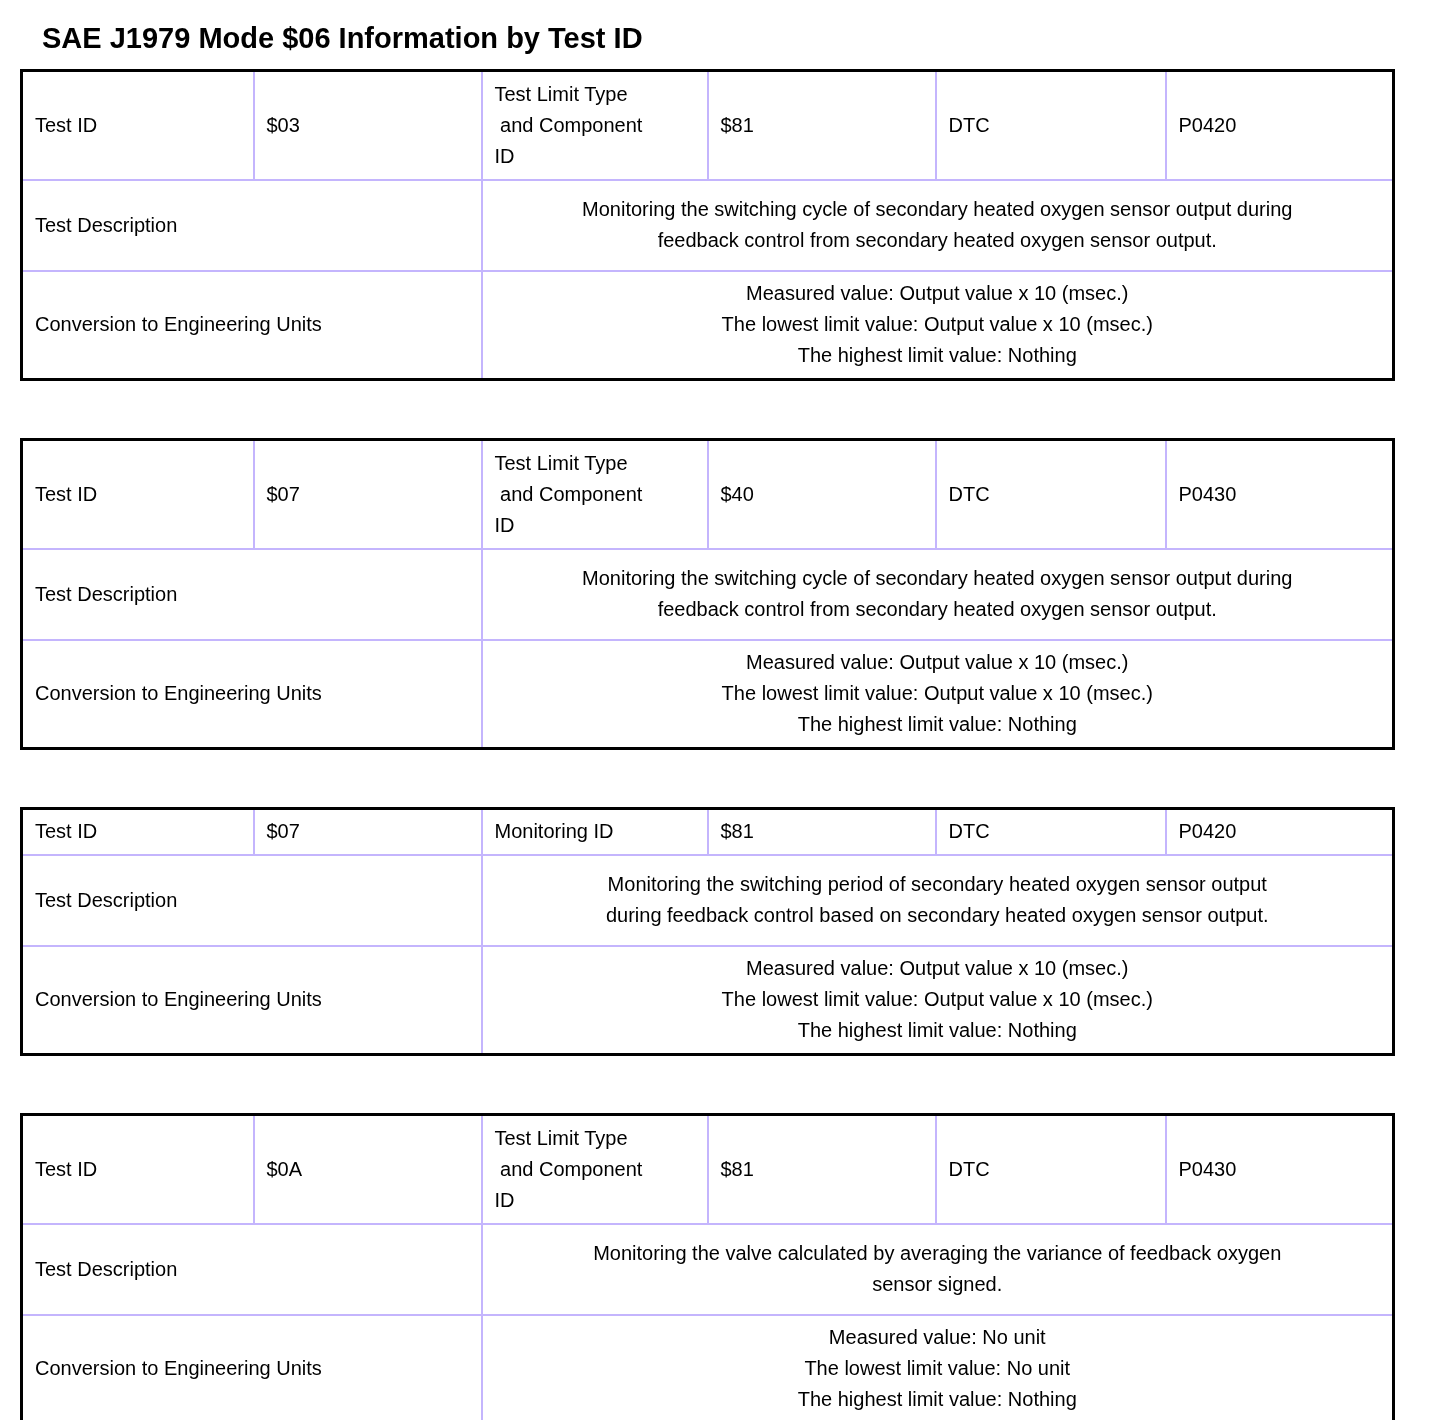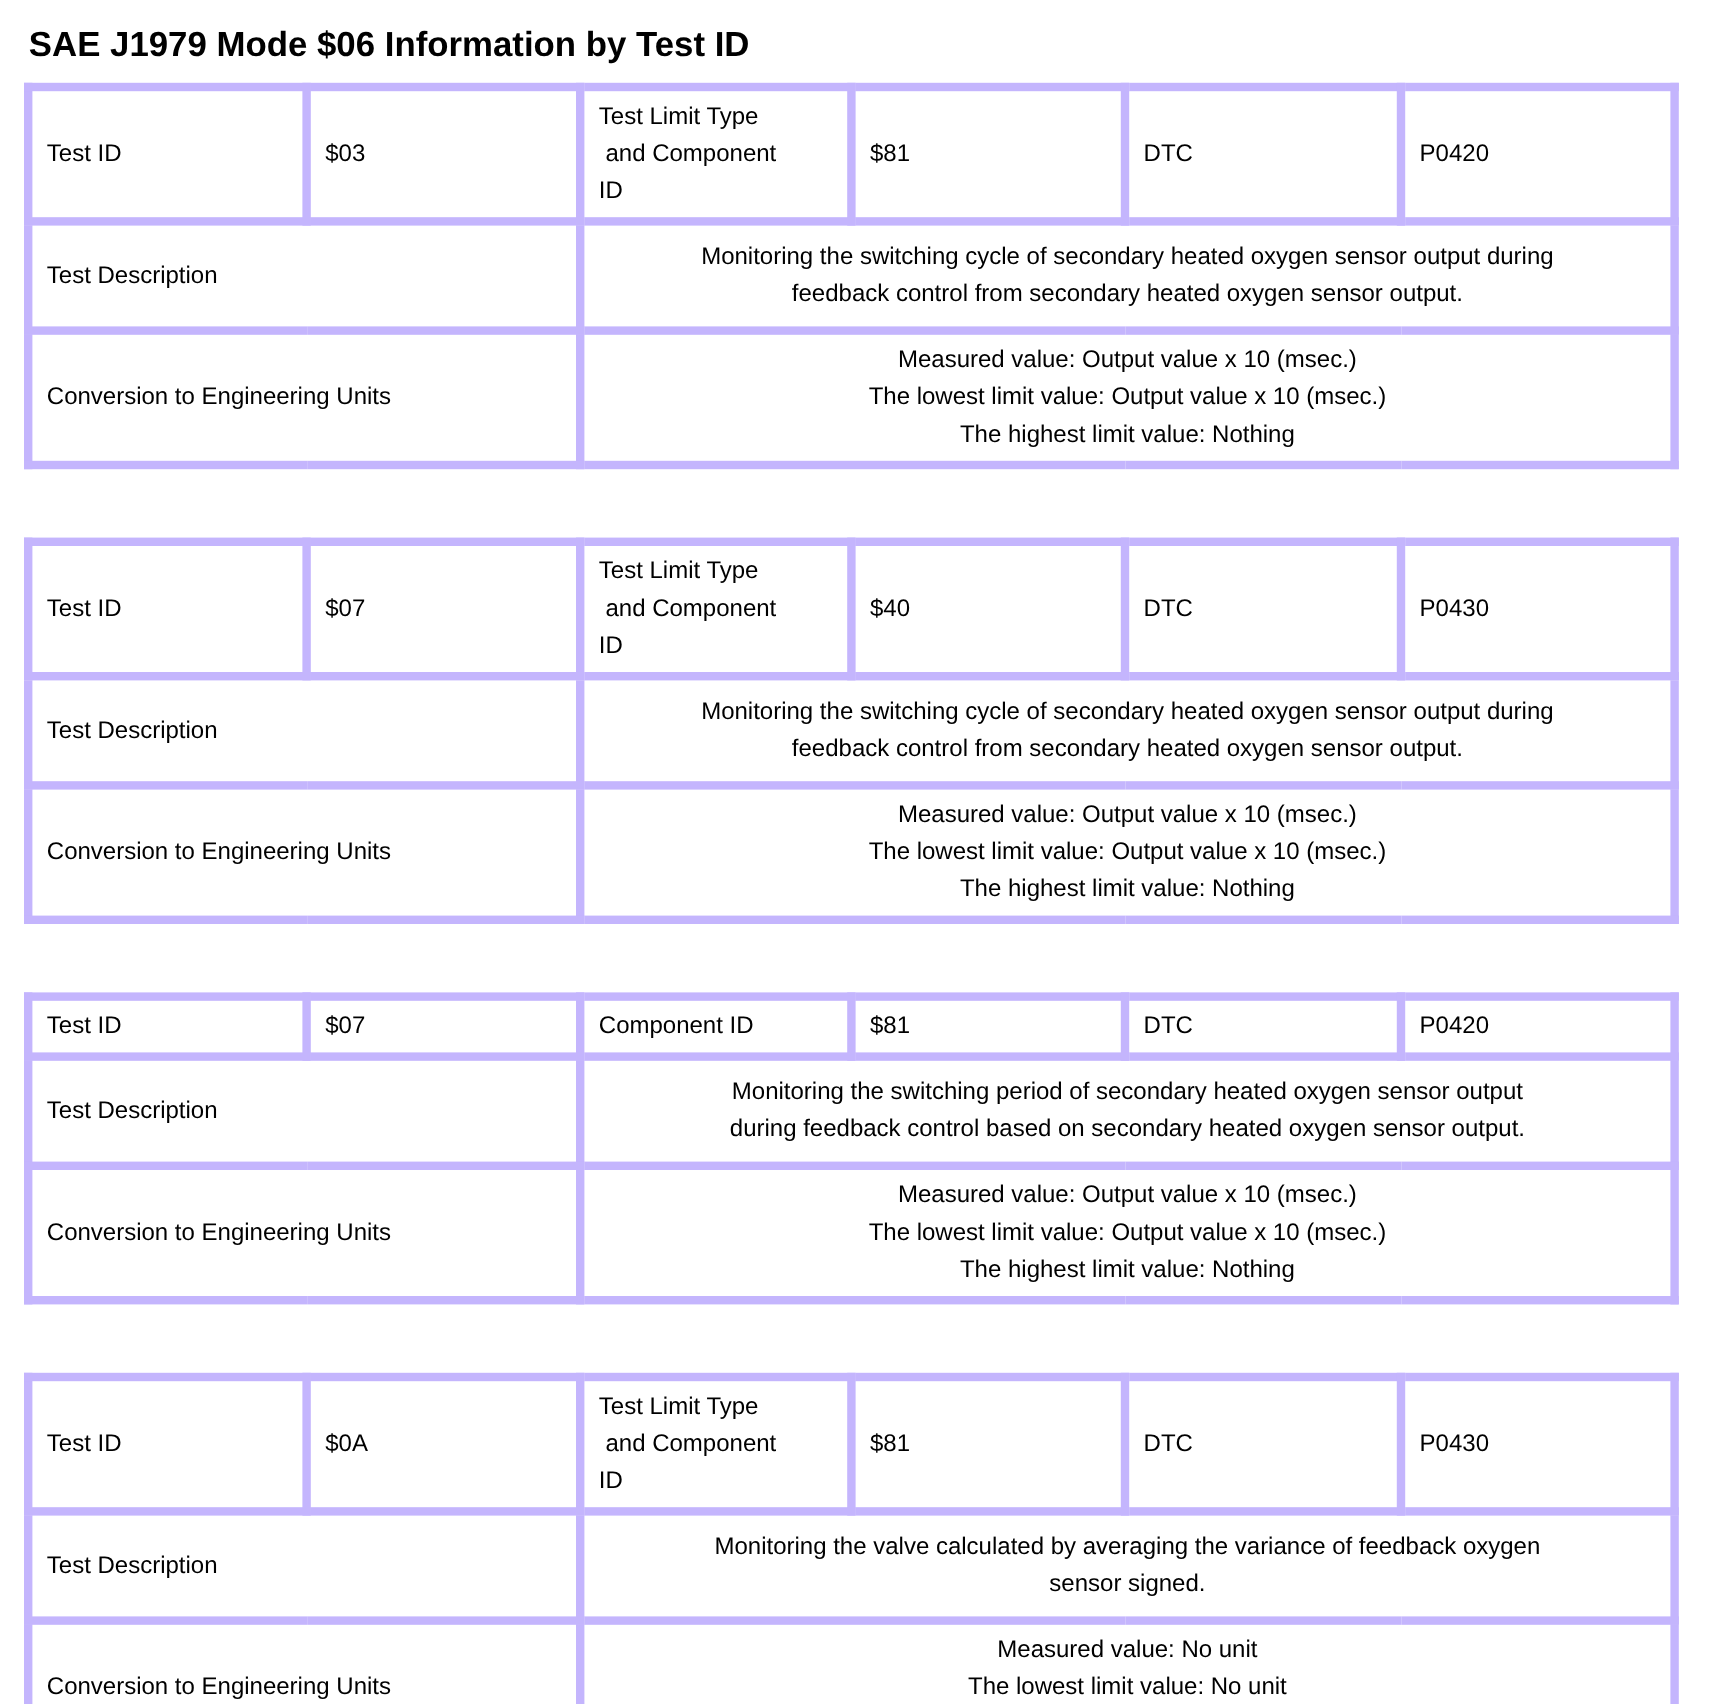--- a/index.html
+++ b/index.html
@@ -12,33 +12,33 @@
   }
   .page {
     width: 1440px;
     min-height: 1420px;
     padding: 20px 20px 30px 20px;
     background: #ffffff;
   }
   .doc-title {
     font-size: 29px;
     font-weight: bold;
-    margin: 2px 0 14px 4px;
+    margin: 2px 0 14px 22px;
     letter-spacing: 0px;
   }
   table.info-table {
     border-collapse: collapse;
     table-layout: fixed;
     width: 1372px;
     margin: 0 0 57px 0;
     border: 3px solid #000000;
   }
   table.info-table:last-child { margin-bottom: 0; }
   table.info-table td {
-    border: 7px solid #c4b5fd;
+    border: 2px solid #c4b5fd;
     vertical-align: middle;
     padding: 6px 12px;
     font-size: 20px;
     line-height: 31px;
     overflow: hidden;
   }
   col.c1 { width: 232px; }
   col.c2 { width: 228px; }
   col.c3 { width: 226px; }
   col.c4 { width: 228px; }
@@ -132,21 +132,21 @@
         <col class="c2">
         <col class="c3">
         <col class="c4">
         <col class="c5">
         <col class="c6">
       </colgroup>
     <tbody>
       <tr class="r-head-single">
         <td>Test ID</td>
         <td>$07</td>
-        <td>Component ID</td>
+        <td>Monitoring ID</td>
         <td>$81</td>
         <td>DTC</td>
         <td>P0420</td>
       </tr>
       <tr class="r-desc">
         <td colspan="2">Test Description</td>
         <td colspan="4" class="preline">Monitoring the switching period of secondary heated oxygen sensor output
 during feedback control based on secondary heated oxygen sensor output.</td>
       </tr>
       <tr class="r-conv">

